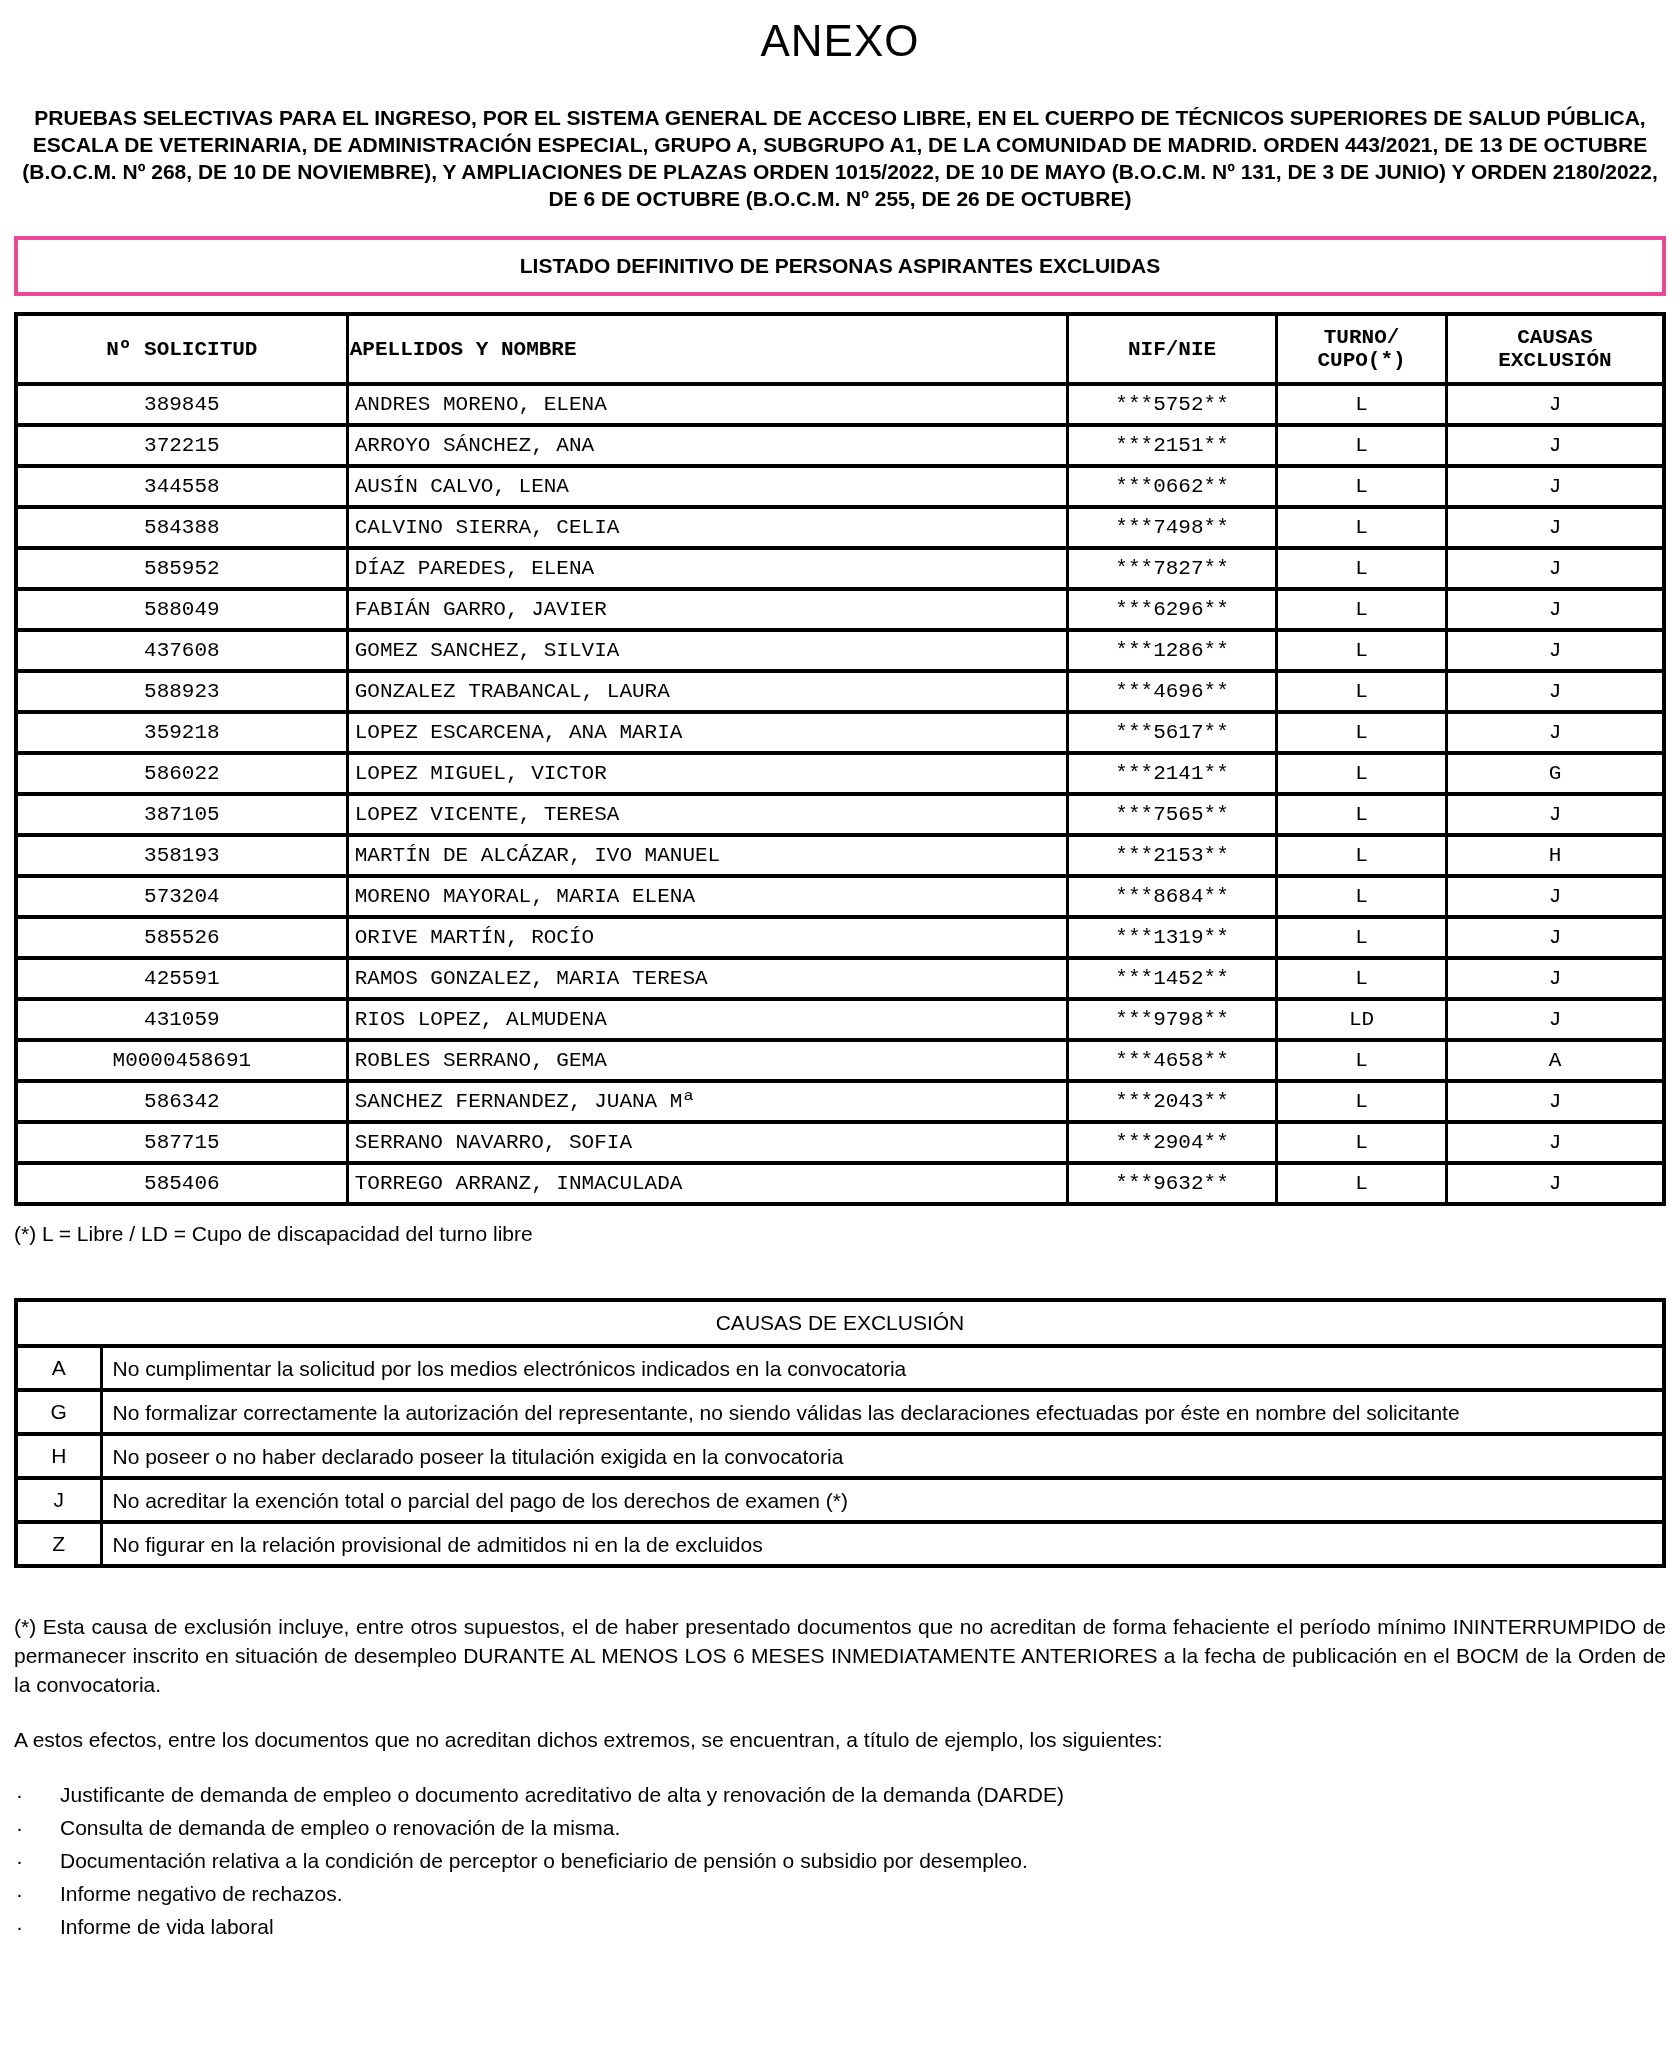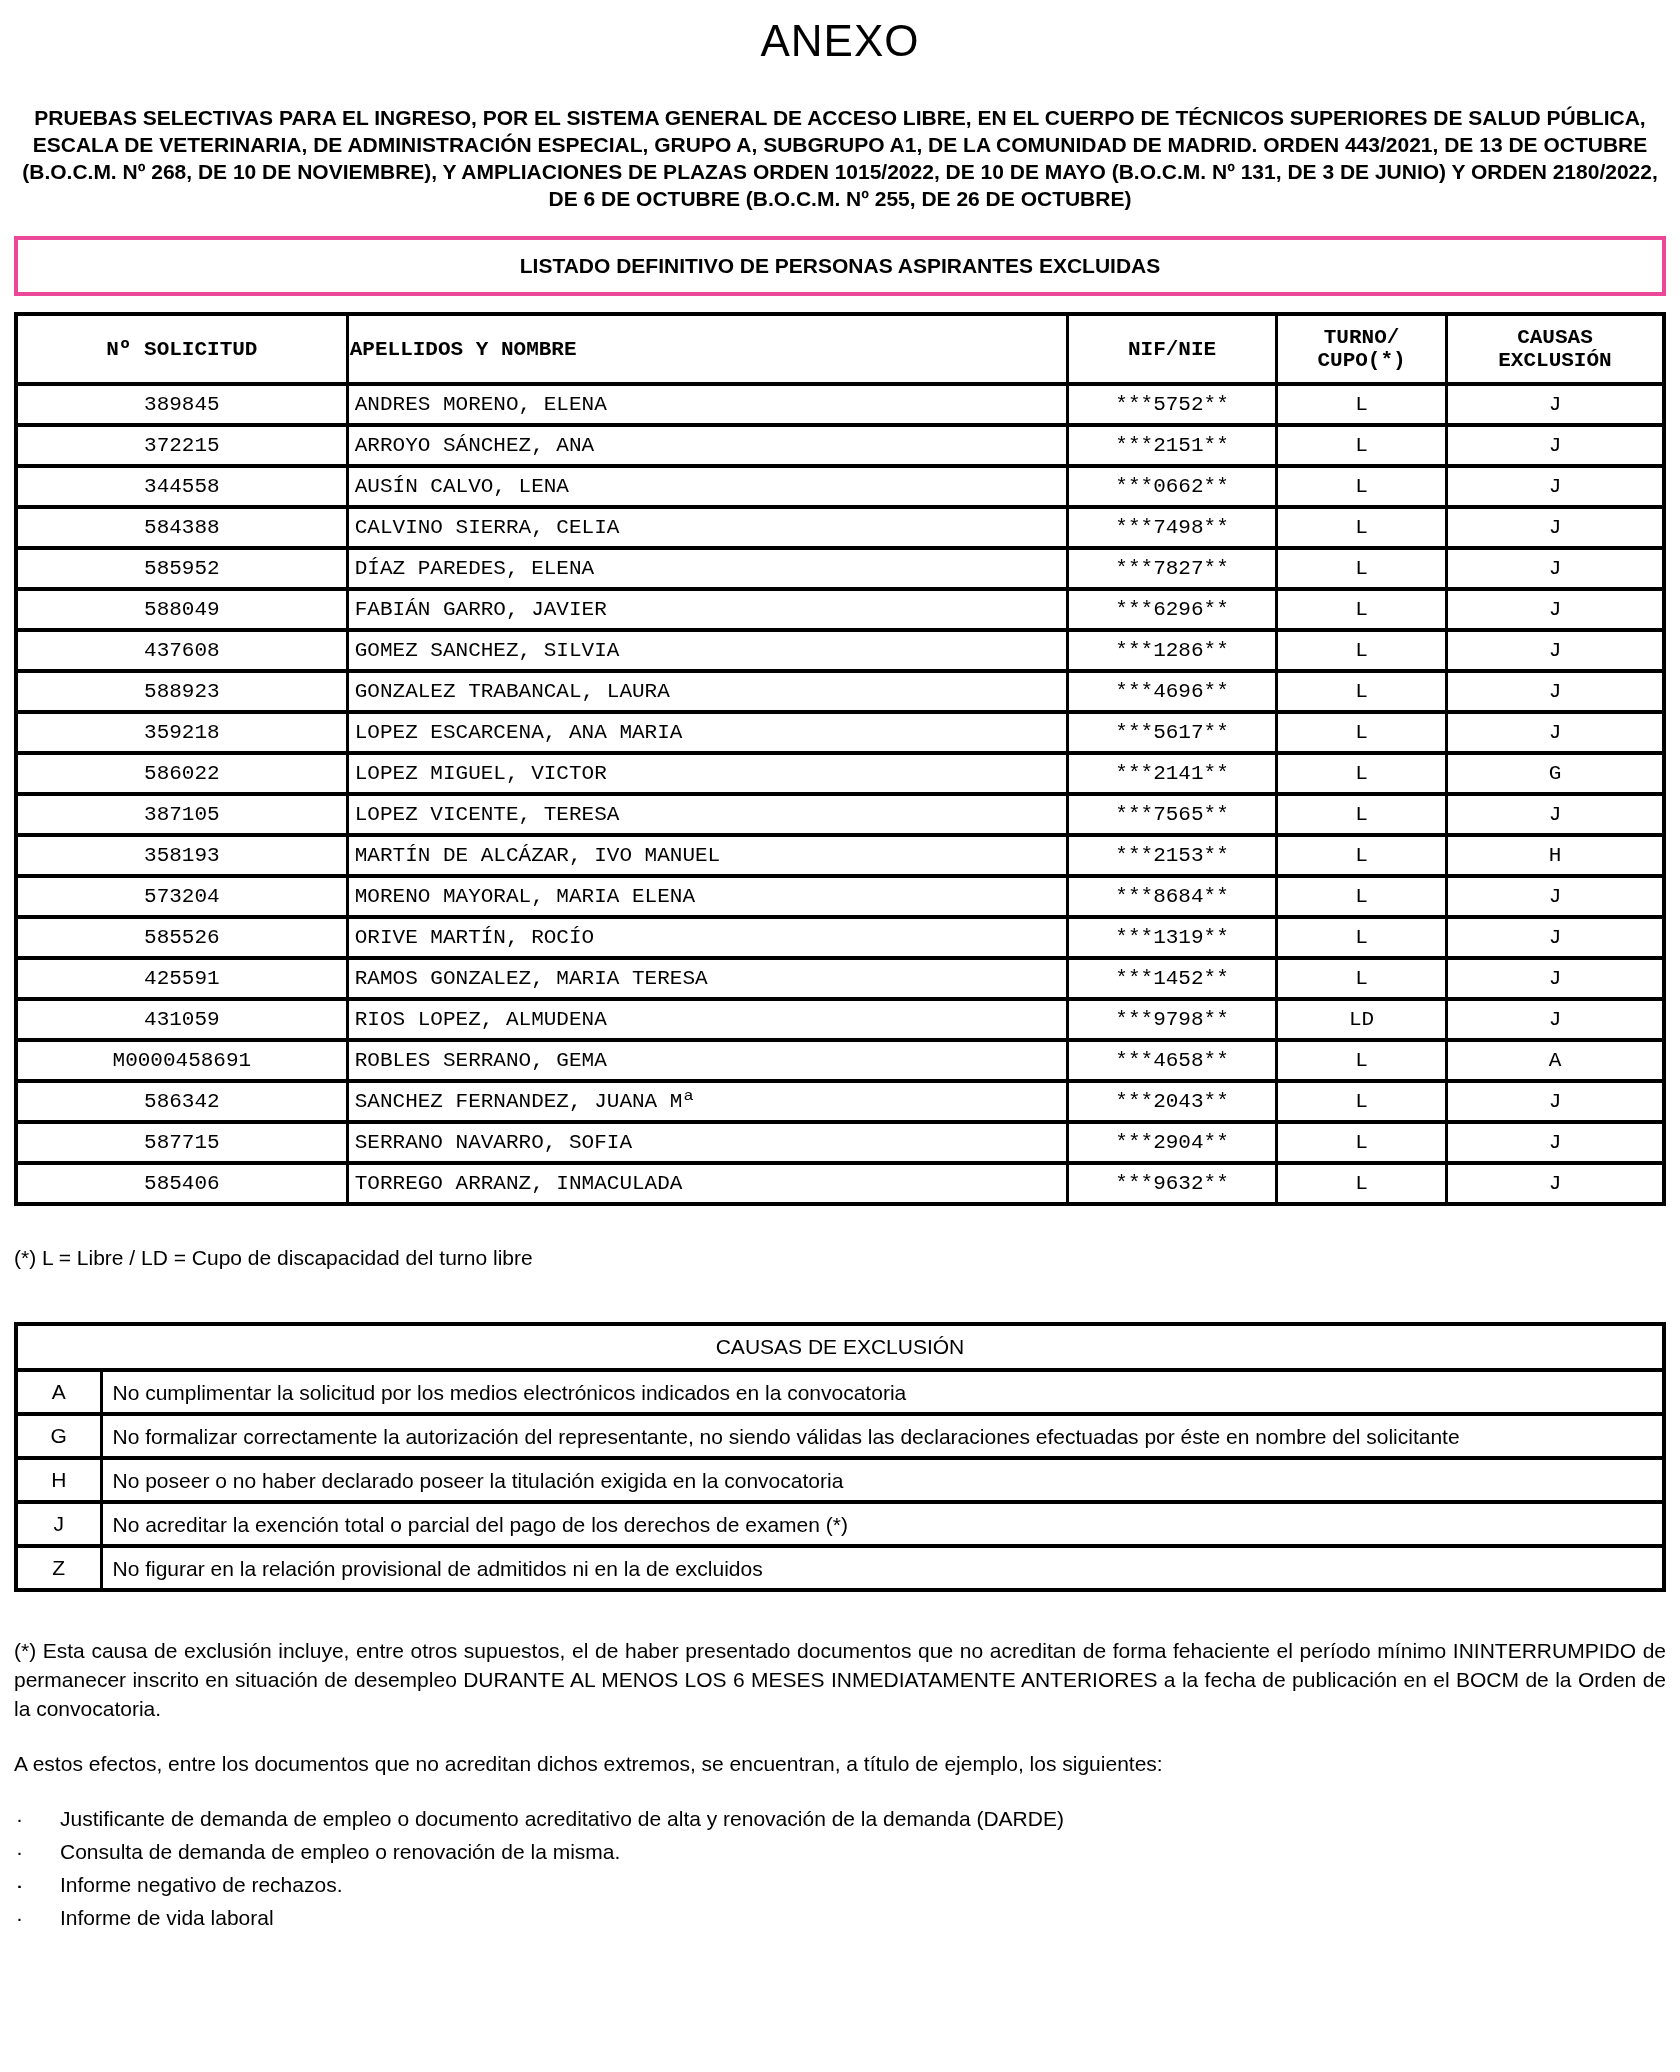--- a/index.html
+++ b/index.html
@@ -43,21 +43,21 @@
   .main-table th {
     font-weight: bold;
     height: 70px;
     white-space: pre-line;
     text-align: center;
     font-size: 21px;
   }
   .main-table th.h-nombre { text-align: left; }
   .main-table td { height: 41px; text-align: center; }
   .main-table td.c-name { text-align: left; padding-left: 6px; }
-  .legend-note { margin-top: 40px; }
+  .legend-note { margin-top: 16px; }
   .causes-table { margin-top: 52px; border: 4px solid #000; }
   .causes-table th, .causes-table td {
     border: 3px solid #000;
     border-top-width: 4px;
     border-bottom-width: 4px;
   }
   .causes-table th { height: 46px; text-align: center; font-weight: normal; font-size: 21px; }
   .causes-table td { height: 44px; }
   .causes-table td.code { width: 85px; text-align: center; }
   .causes-table td.desc { text-align: left; padding: 6px 12px 6px 10px; line-height: 27px; }
@@ -312,20 +312,21 @@
       <span>Justificante de demanda de empleo o documento acreditativo de alta y renovación de la demanda (DARDE)</span>
     </li>
 
     <li>
       <span class="dot">·</span>
       <span>Consulta de demanda de empleo o renovación de la misma.</span>
     </li>
 
     <li>
       <span class="dot">·</span>
+      <span>Documentación relativa a la condición de perceptor o beneficiario de pensión o subsidio por desempleo.</span>
     </li>
 
     <li>
       <span class="dot">·</span>
       <span>Informe negativo de rechazos.</span>
     </li>
 
     <li>
       <span class="dot">·</span>
       <span>Informe de vida laboral</span>

